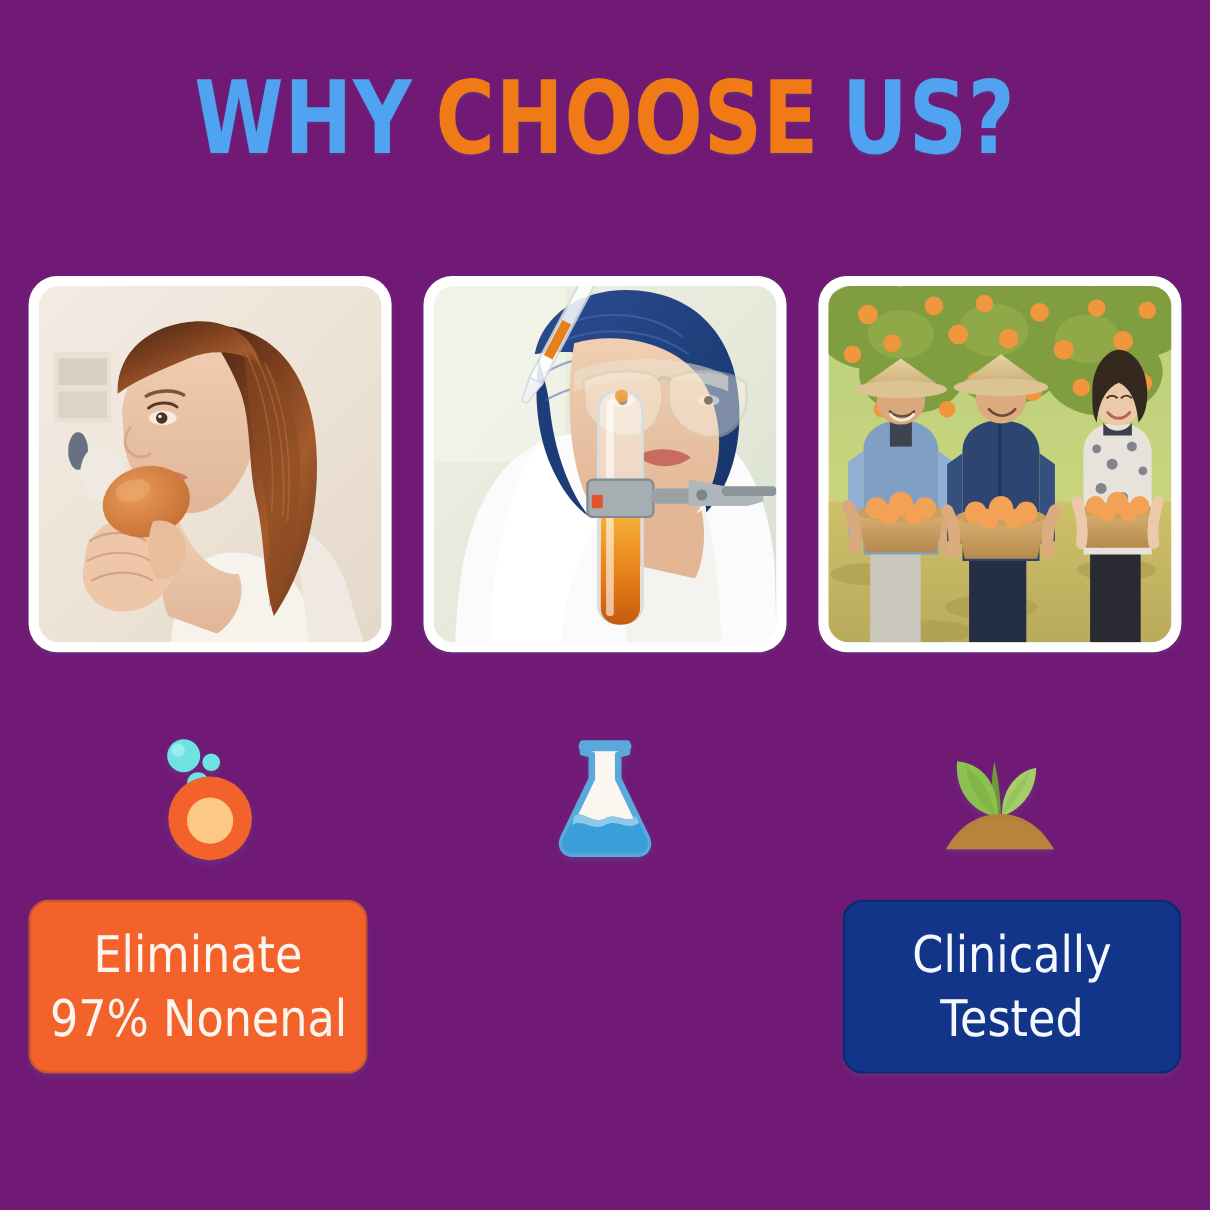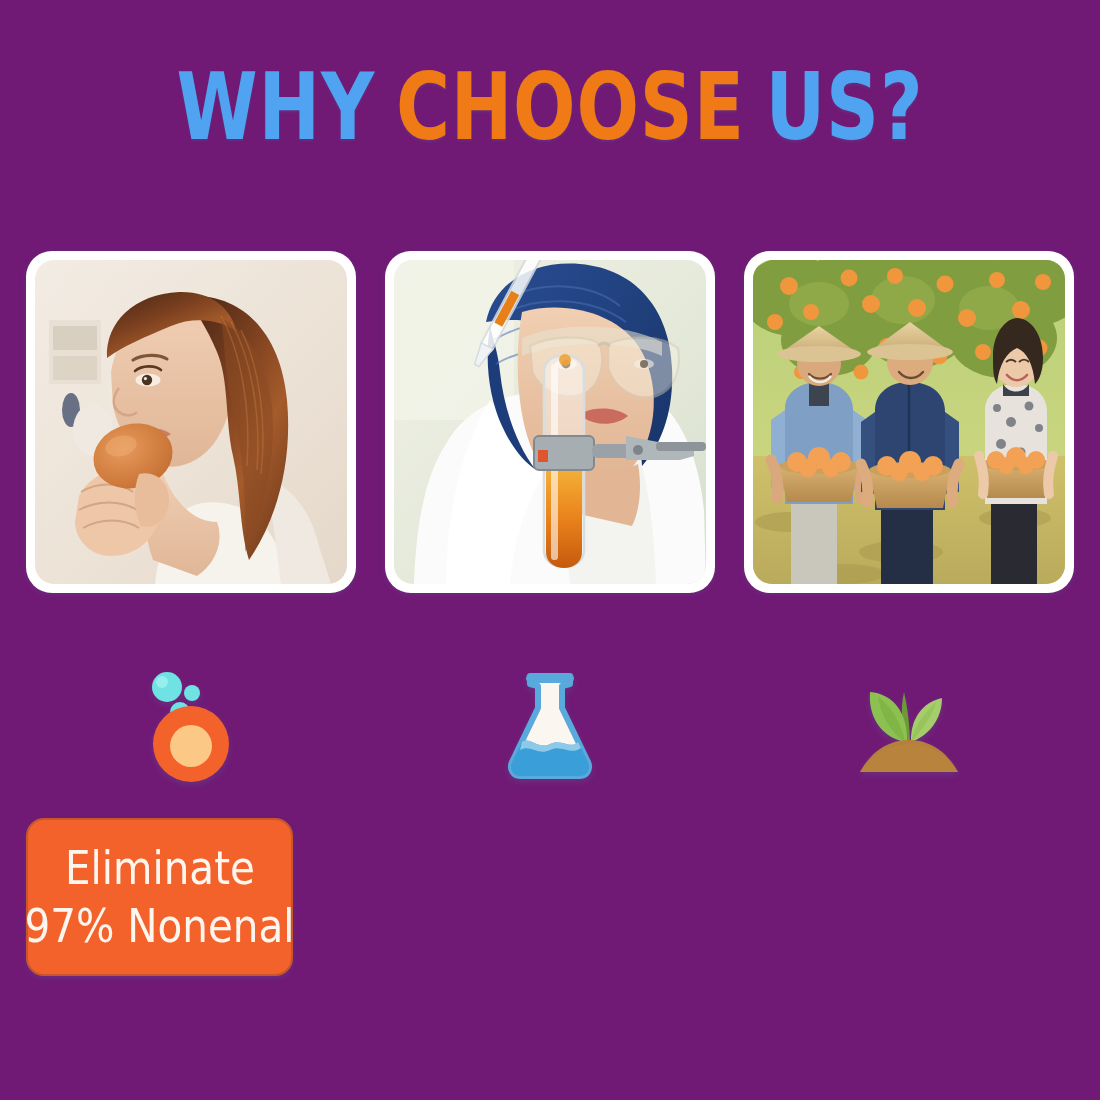--- a/index.html
+++ b/index.html
@@ -97,21 +97,21 @@
   .label-row {
     position: absolute;
     top: 818px;
     left: 26px;
     width: 1048px;
     height: 158px;
     display: flex;
     justify-content: space-between;
   }
   .label-card {
-    width: 267px;
+    width: 308px;
     height: 158px;
     border-radius: 18px;
     box-sizing: border-box;
     display: flex;
     flex-direction: column;
     align-items: center;
     justify-content: center;
     text-align: right;
     font-family: "DejaVu Sans", sans-serif;
     font-size: 46px;
@@ -514,16 +514,20 @@
     </div>
   </div>
 
   <div class="label-row">
 
     <div class="label-card card-eliminate">
       <span class="line">Eliminate</span>
       <span class="line">97% Nonenal</span>
     </div>
 
+    <div class="label-card card-clinical">
+      <span class="line">Clinically</span>
+      <span class="line">Tested</span>
+    </div>
 
   </div>
 
 </div>
 
 </body></html>

